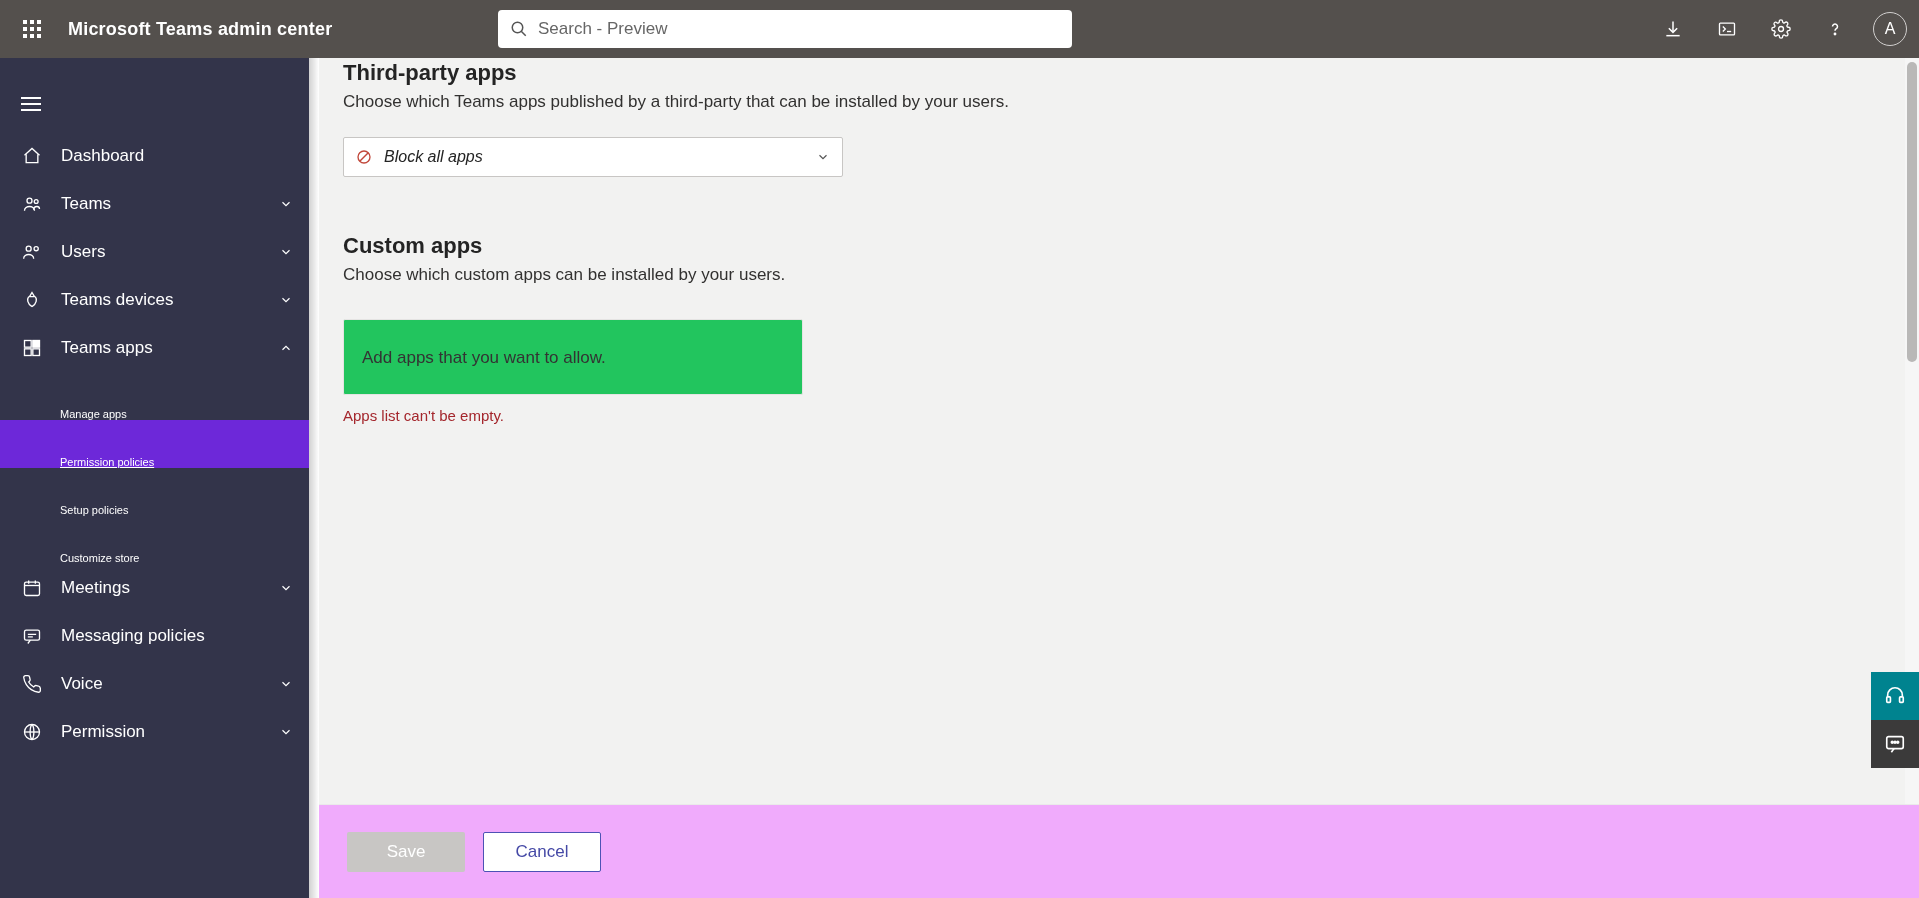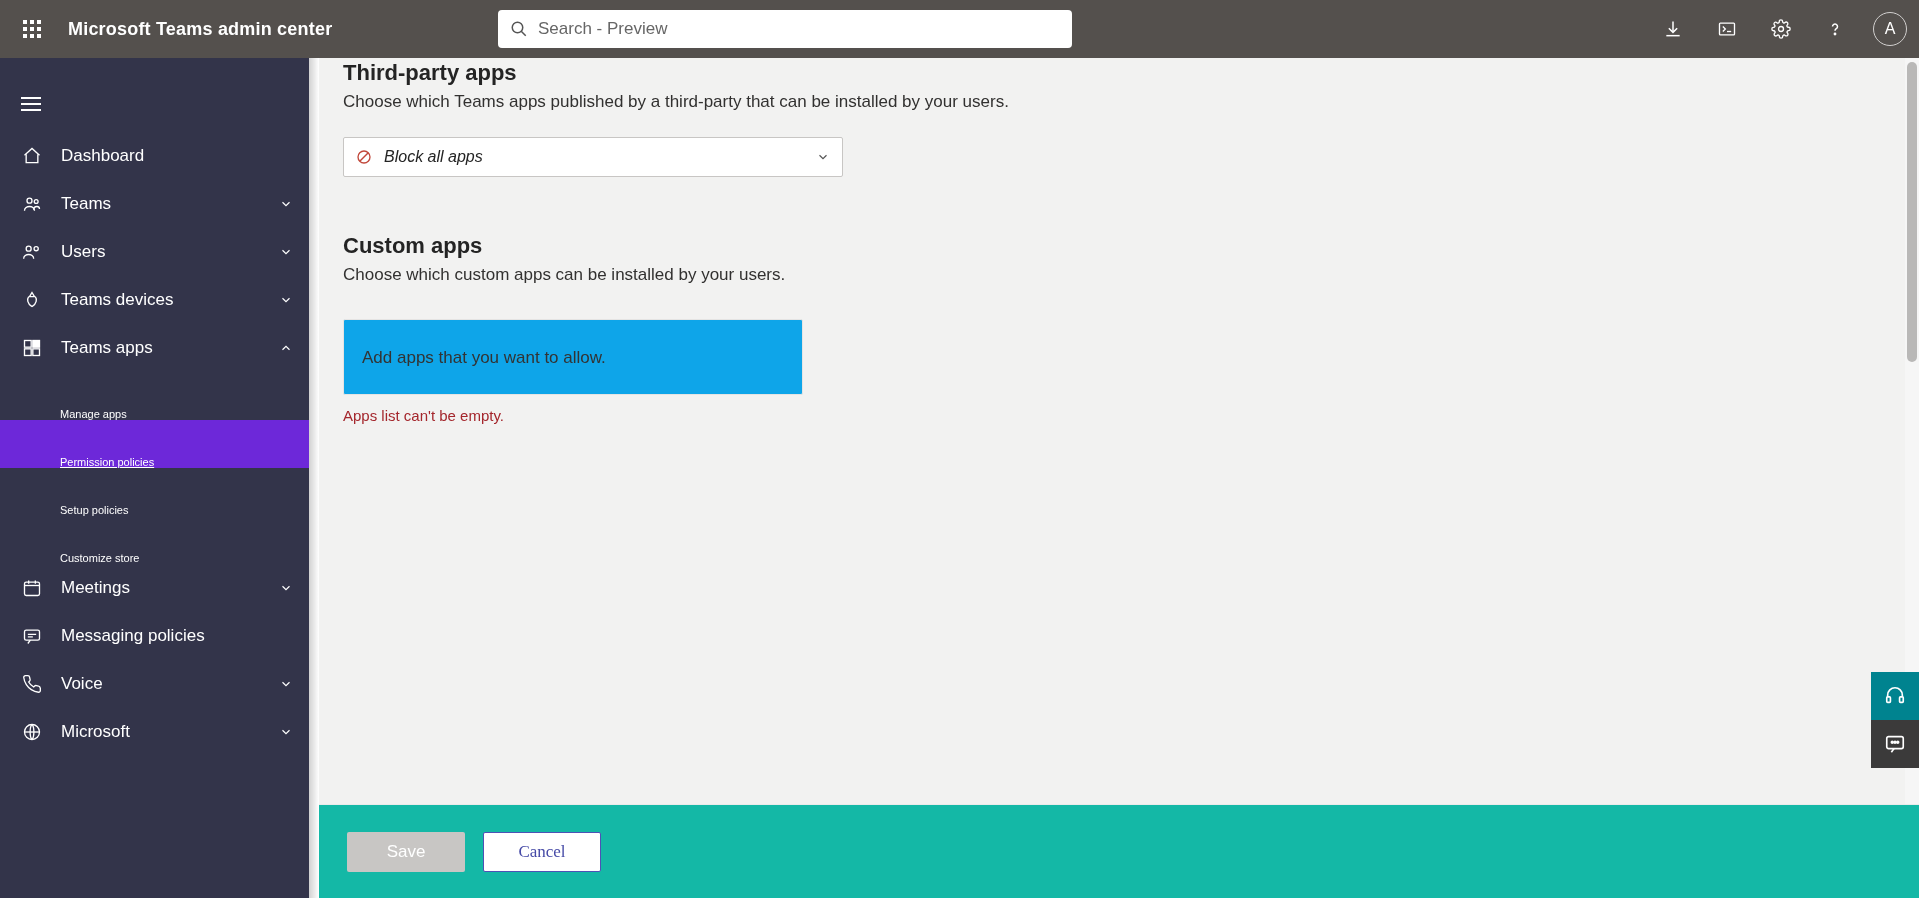--- a/index.html
+++ b/index.html
@@ -35,28 +35,28 @@
 
 
 .mainshadow { width: 10px; background: linear-gradient(to right, rgba(0,0,0,0.18), rgba(0,0,0,0)); }
 .main { flex: 1; background: #f2f2f1; position: relative; overflow: hidden; }
 .content { padding: 0 24px 0 24px; }
 .section-title { font-size: 22px; font-weight: 700; color: #242424; }
 .section-desc { font-size: 17px; color: #323130; margin-top: 4px; line-height: 1.45; }
 .dropdown { margin-top: 22px; width: 500px; height: 40px; background: #fff; border: 1px solid #c8c6c4; border-radius: 2px; display: flex; align-items: center; padding: 0 12px; cursor: pointer; font-size: 16px; color: #242424; font-style: italic; }
 .dropdown .dd-icon { margin-right: 12px; display: flex; align-items: center; }
 .dropdown .dd-chevron { margin-left: auto; }
-.allow-box { margin-top: 32px; width: 460px; background: #0ea5e9; border: 1px solid #e5e4e3; border-radius: 2px; padding: 28px 18px 26px 18px; }
+.allow-box { margin-top: 32px; width: 460px; background: #22c55e; border: 1px solid #e5e4e3; border-radius: 2px; padding: 28px 18px 26px 18px; }
 .allow-title { font-size: 17px; color: #333; }
 .allow-btn-wrap { margin-top: 14px; }
 .allow-btn { display: inline-flex; align-items: center; justify-content: center; height: 42px; padding: 0 24px; background: #fff; font-size: 17px; font-weight: 600; color: #4549a6; border: 4px solid #eb1618; border-radius: 2px; cursor: pointer; }
 .error-text { margin-top: 12px; color: #a4262c; font-size: 15px; }
-.footer-bar { position: absolute; bottom: 0; left: 0; right: 0; height: 94px; background: #14b8a6; border-top: 1px solid #eaeaea; display: flex; align-items: center; padding-left: 28px; gap: 18px; }
+.footer-bar { position: absolute; bottom: 0; left: 0; right: 0; height: 94px; background: #f0abfc; border-top: 1px solid #eaeaea; display: flex; align-items: center; padding-left: 28px; gap: 18px; }
 .btn-save { width: 118px; height: 40px; background: #c8c6c4; color: #fff; border: none; font-size: 17px; border-radius: 2px; cursor: default; }
-.btn-cancel { width: 118px; height: 40px; background: #fff; color: #4549a6; border: 1px solid #4d52b5; font-size: 17px; border-radius: 2px; cursor: pointer; font-family: Liberation Serif, serif; }
+.btn-cancel { width: 118px; height: 40px; background: #fff; color: #4549a6; border: 1px solid #4d52b5; font-size: 17px; border-radius: 2px; cursor: pointer; }
 
 
 .float-stack { position: absolute; right: 0; bottom: 130px; display: flex; flex-direction: column; }
 .float-btn { width: 48px; height: 48px; display: flex; align-items: center; justify-content: center; cursor: pointer; }
 .float-btn.teal { background: #00838f; }
 .float-btn.dark { background: #3b3a3a; }
 
 
 .scroll-track { position: absolute; right: 0; top: 0; bottom: 0; width: 14px; background: #f6f6f6; }
 .scroll-thumb { position: absolute; right: 2px; top: 4px; width: 10px; height: 300px; background: #b9b8b7; border-radius: 5px; }
@@ -266,21 +266,21 @@
     </div>
 
     <div class="nav-item">
       <span class="nav-icon">
         <svg width="20" height="20" viewBox="0 0 24 24" fill="none" stroke="#fff" stroke-width="1.6">
             <circle cx="12" cy="12" r="9"></circle>
             <path d="M3 12h18"></path>
             <path d="M12 3c3 3 3 15 0 18M12 3c-3 3-3 15 0 18"></path>
           </svg>
       </span>
-      <span>Microsoft</span>
+      <span>Permission</span>
       <span class="chevron">
         <svg width="14" height="14" viewBox="0 0 24 24" fill="none" stroke="#fff" stroke-width="2">
             <path d="M6 9l6 6 6-6"></path>
           </svg>
       </span>
     </div>
 
   </div>
 
   <div class="mainshadow"></div>

